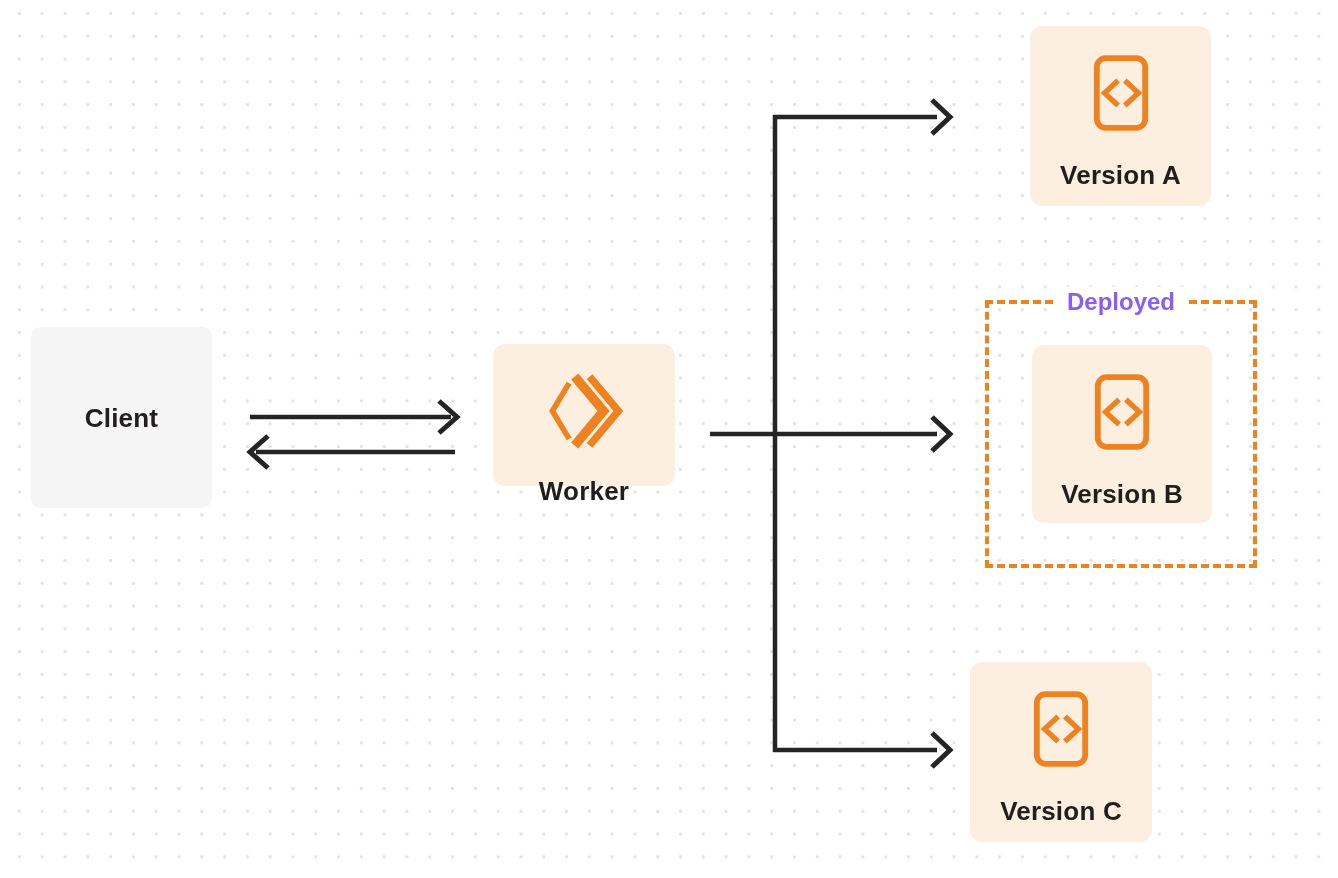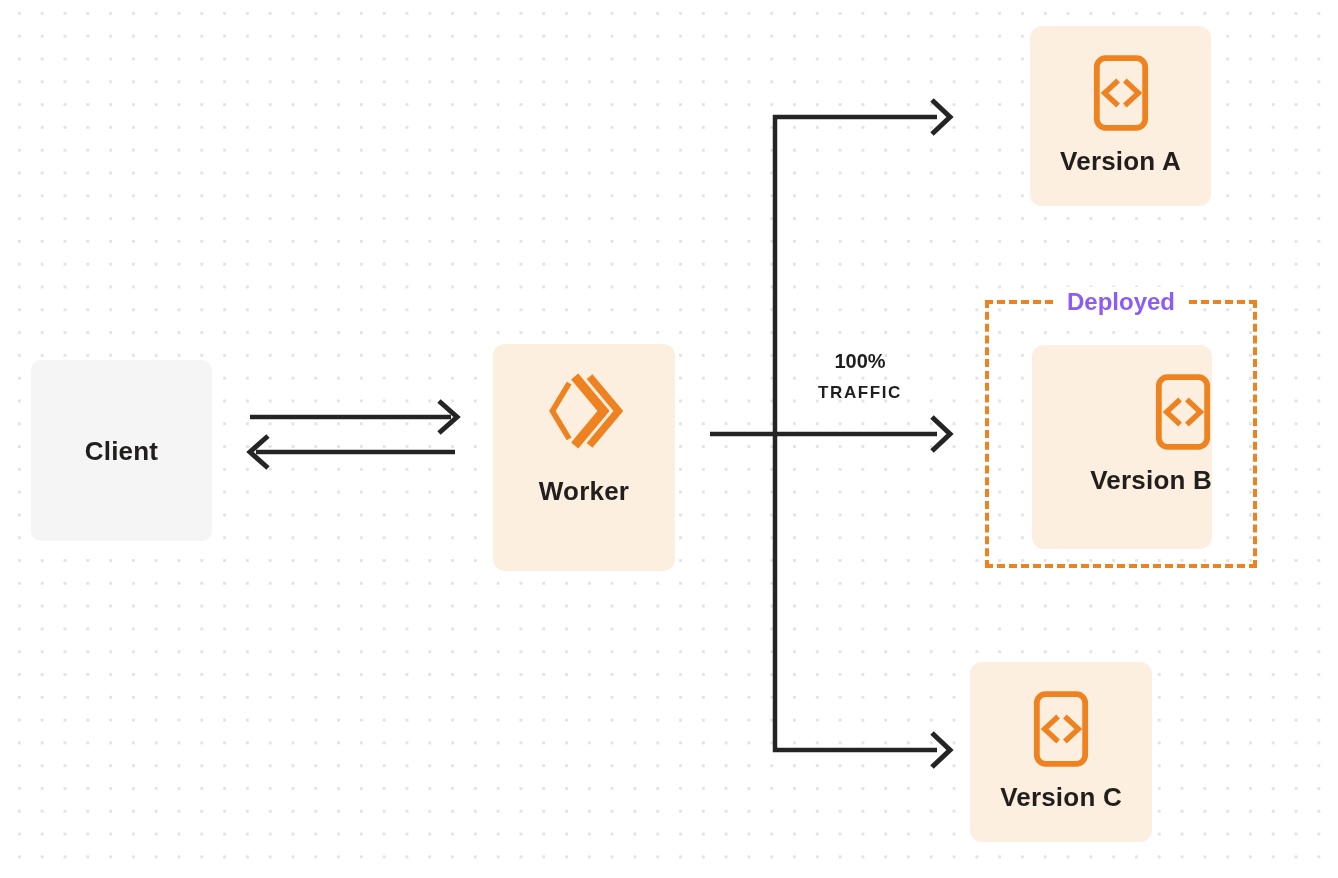--- a/index.html
+++ b/index.html
@@ -29,39 +29,39 @@
   .node-label {
     font-weight: 700;
     font-size: 26px;
     color: #211F1D;
     letter-spacing: 0.2px;
     line-height: 30px;
     white-space: nowrap;
   }
 
   .node-client {
-    left: 31px; top: 360px; width: 181px; height: 181px;
+    left: 31px; top: 327px; width: 181px; height: 181px;
     background: #F5F5F6;
     justify-content: center;
     border-radius: 10px;
   }
 
   .node-cream { background: #FCEFDF; }
 
   .node-worker {
-    left: 493px; top: 344px; width: 182px; height: 227px;
+    left: 493px; top: 344px; width: 182px; height: 142px;
     padding-top: 28px;
   }
   .node-worker .node-label { margin-top: 26px; }
 
   .node-version { padding-top: 28px; }
-  .node-version .node-label { margin-top: 14px; }
+  .node-version .node-label { margin-top: 28px; }
 
   .node-version-a { left: 1030px; top: 26px;  width: 181px; height: 180px; }
-  .node-version-b { left: 1032px; top: 345px; width: 180px; height: 204px; align-items: flex-end; }
+  .node-version-b { left: 1032px; top: 345px; width: 180px; height: 178px; }
   .node-version-c { left: 970px; top: 662px; width: 182px; height: 180px; }
 
   .icon-svg { display: block; overflow: visible; }
 
   .deployed-group {
     position: absolute;
     left: 985px; top: 300px; width: 272px; height: 268px;
     border: 4px dashed #EE8220;
   }
   .deployed-label {
@@ -115,24 +115,20 @@
     <svg class="icon-svg" viewBox="0 0 86 82" width="80" height="78">
       <g stroke="#EE8220" fill="none">
         <polyline points="27,11 9,41 27,71" stroke-width="6"></polyline>
         <polyline points="33,4 64,41 33,78" stroke-width="10"></polyline>
         <polyline points="49,4 80,41 49,78" stroke-width="8"></polyline>
       </g>
     </svg>
     <span class="node-label">Worker</span>
   </div>
 
-  <div class="traffic-label">
-    <div class="traffic-percent">100%</div>
-    <div class="traffic-caption">TRAFFIC</div>
-  </div>
 
   <div class="deployed-group">
     <span class="deployed-label">Deployed</span>
   </div>
 
   <div class="node node-cream node-version node-version-a">
     <svg class="icon-svg" viewBox="0 0 60 80" width="58" height="78">
       <g stroke="#EE8220" fill="none">
         <rect x="5" y="4" width="50" height="72" rx="9" stroke-width="6"></rect>
         <polyline points="27,27 13,40 27,53" stroke-width="5.5"></polyline>

